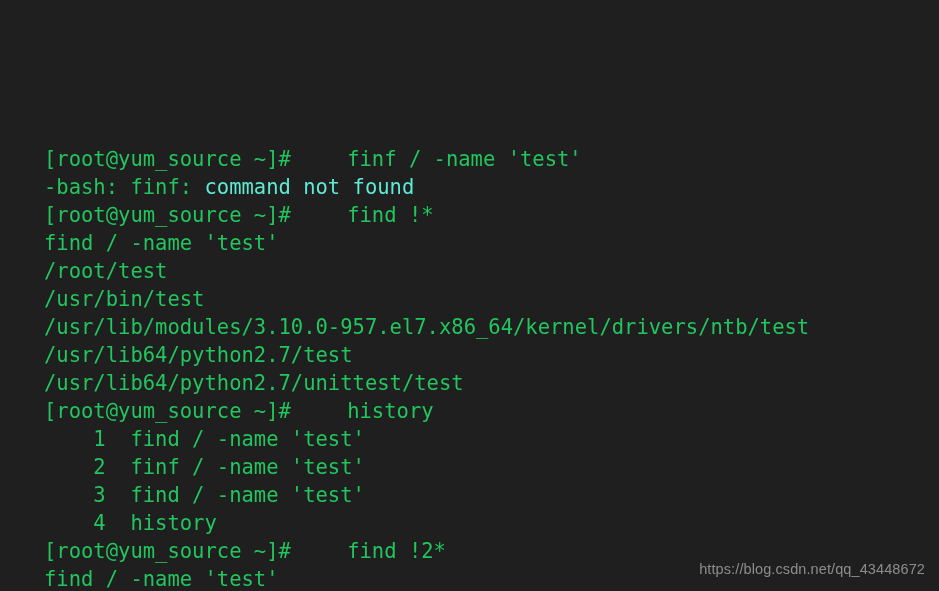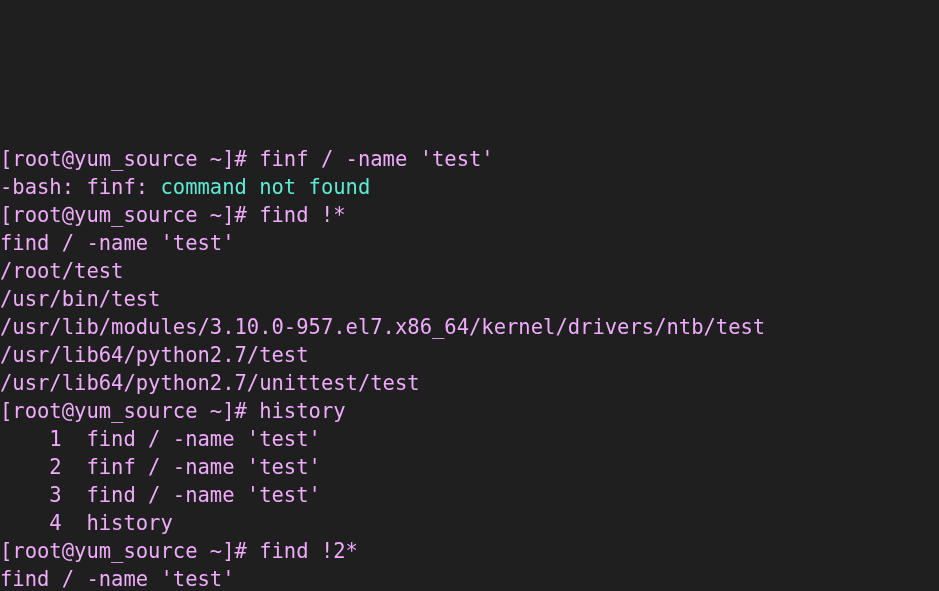--- a/index.html
+++ b/index.html
@@ -27,21 +27,21 @@
     top: -23px;
     width: 939px;
     white-space: pre;
   }
   .line {
     height: 28px;
     white-space: pre;
     overflow: hidden;
   }
   .seg { white-space: pre; }
-  .c-white  { color: #f0abfc; }
+  .c-white  { color: #22c55e; padding-left: 44px; }
   .c-yellow { color: #5eead4; }
   .clipped-top {
     height: 28px;
     overflow: hidden;
     color: #e6e6e6;
   }
   #watermark {
     position: absolute;
     right: 14px;
     bottom: 8px;
@@ -56,13 +56,14 @@
 </head>
 <body>
 
 <div id="terminal">
   <div id="screen">
     <div class="clipped-top">
       
     </div>
     
   <div class="line"><span class="seg c-white">[root@yum_source ~]# </span><span class="seg c-white">finf / -name 'test'</span></div><div class="line"><span class="seg c-white">-bash: finf: </span><span class="seg c-yellow">command not found</span></div><div class="line"><span class="seg c-white">[root@yum_source ~]# </span><span class="seg c-white">find !*</span></div><div class="line"><span class="seg c-white">find / -name 'test'</span></div><div class="line"><span class="seg c-white">/root/test</span></div><div class="line"><span class="seg c-white">/usr/bin/test</span></div><div class="line"><span class="seg c-white">/usr/lib/modules/3.10.0-957.el7.x86_64/kernel/drivers/ntb/test</span></div><div class="line"><span class="seg c-white">/usr/lib64/python2.7/test</span></div><div class="line"><span class="seg c-white">/usr/lib64/python2.7/unittest/test</span></div><div class="line"><span class="seg c-white">[root@yum_source ~]# </span><span class="seg c-white">history</span></div><div class="line"><span class="seg c-white">    1  find / -name 'test'</span></div><div class="line"><span class="seg c-white">    2  finf / -name 'test'</span></div><div class="line"><span class="seg c-white">    3  find / -name 'test'</span></div><div class="line"><span class="seg c-white">    4  history</span></div><div class="line"><span class="seg c-white">[root@yum_source ~]# </span><span class="seg c-white">find !2*</span></div><div class="line"><span class="seg c-white">find / -name 'test'</span></div></div>
+  <div id="watermark">https://blog.csdn.net/qq_43448672</div>
 </div>
 
 </body></html>

